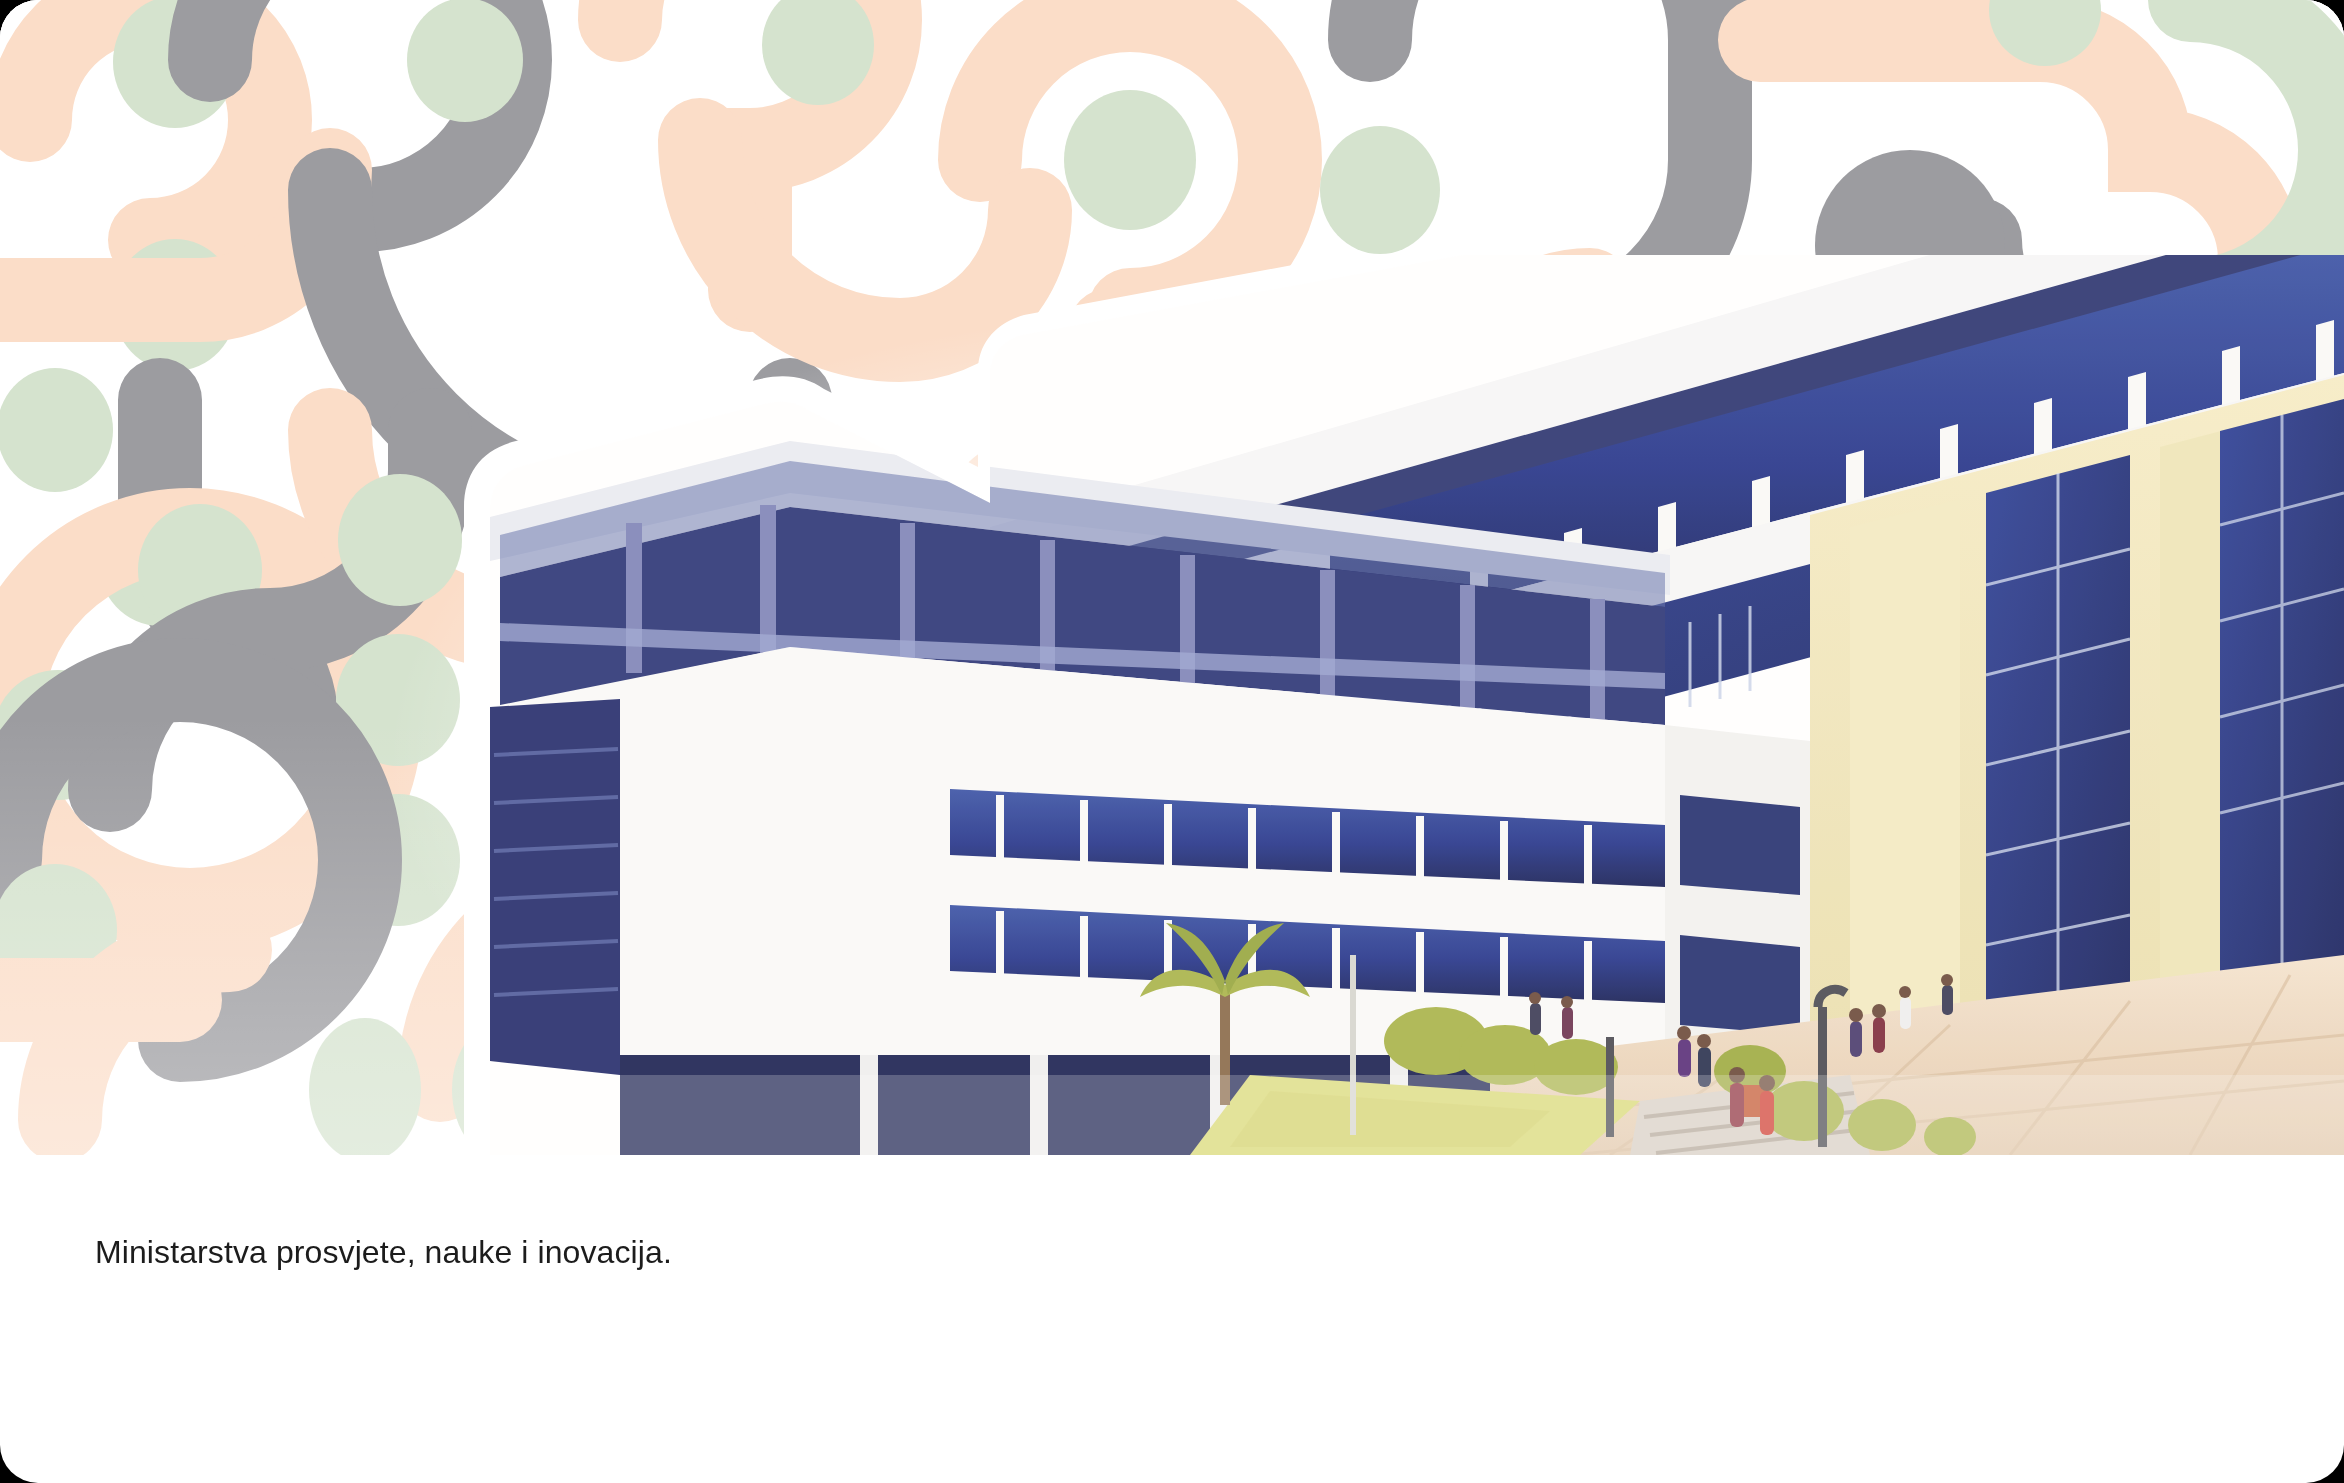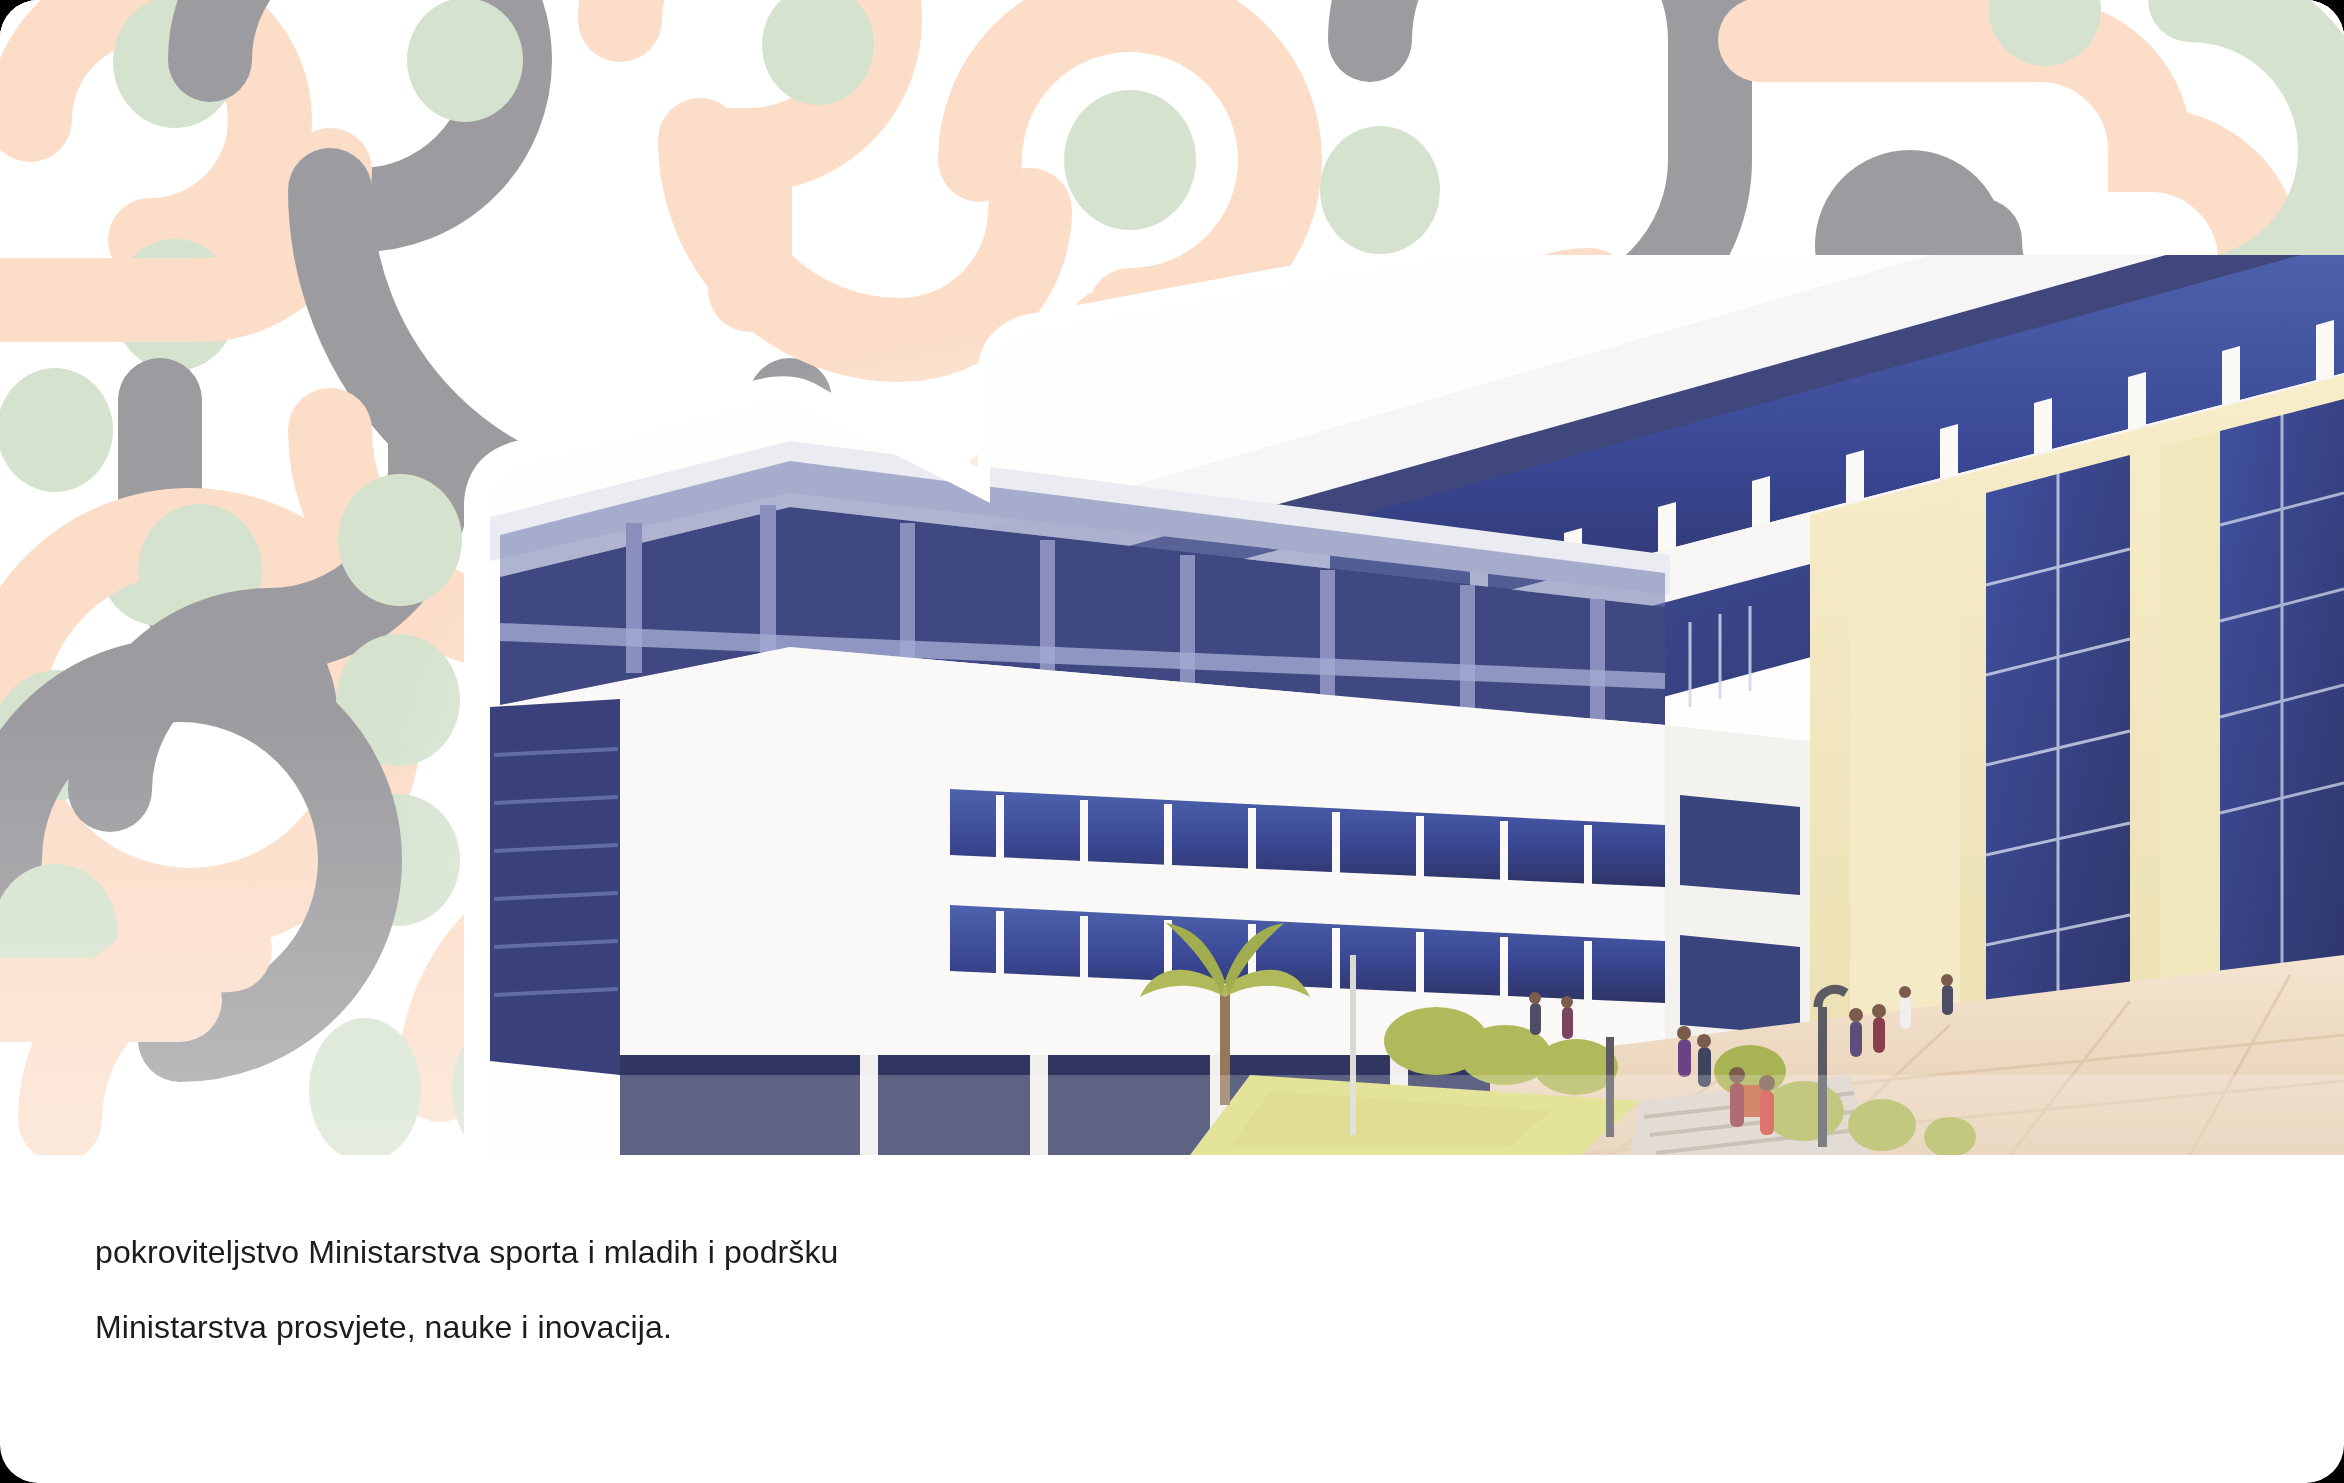--- a/index.html
+++ b/index.html
@@ -397,17 +397,16 @@
             </g>
         </g>
 
         <rect x="0" y="0" width="1914" height="900" fill="#FFF6EC" opacity=".10"></rect>
         <rect x="0" y="820" width="1914" height="80" fill="#FFFFFF" opacity=".22"></rect>
       </g>
     </svg>
   </div>
 
   <div id="caption">
-    <span class="cap-line">pokroviteljstvo Ministarstva sporta i mladih i podršku</span>
     <span class="cap-line">Ministarstva prosvjete, nauke i inovacija.</span>
   </div>
 
 </div>
 
 </body></html>

